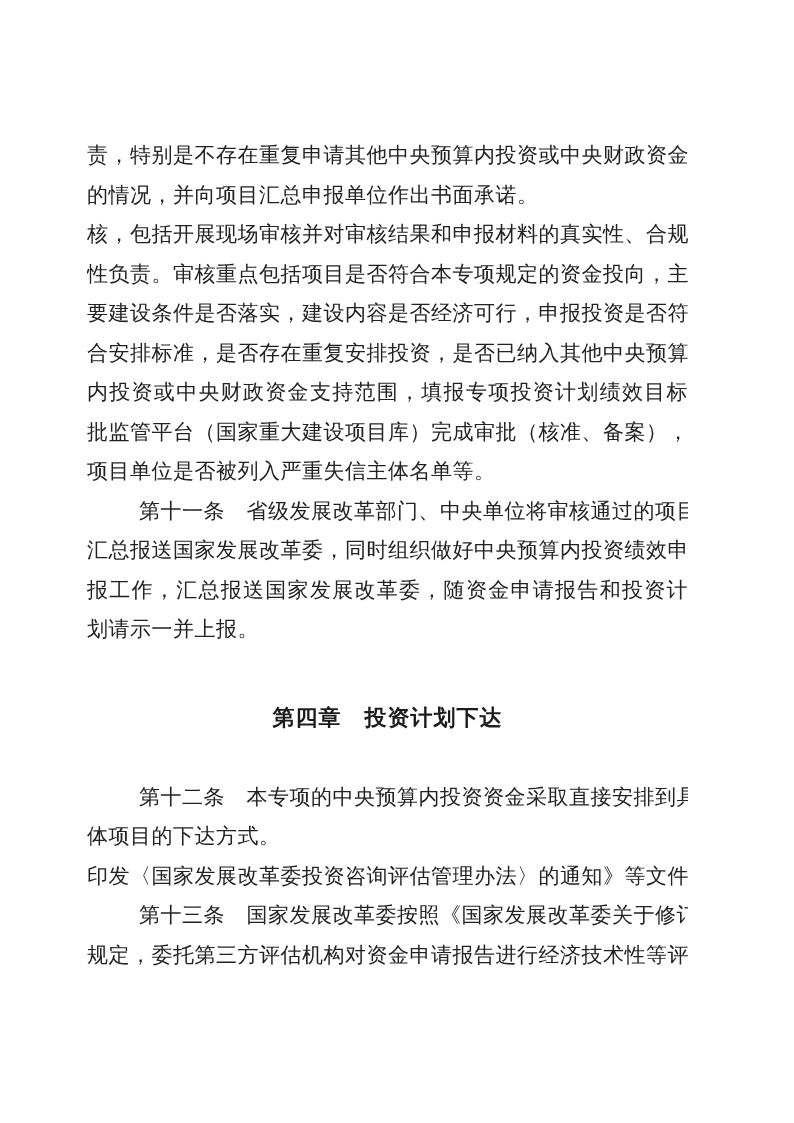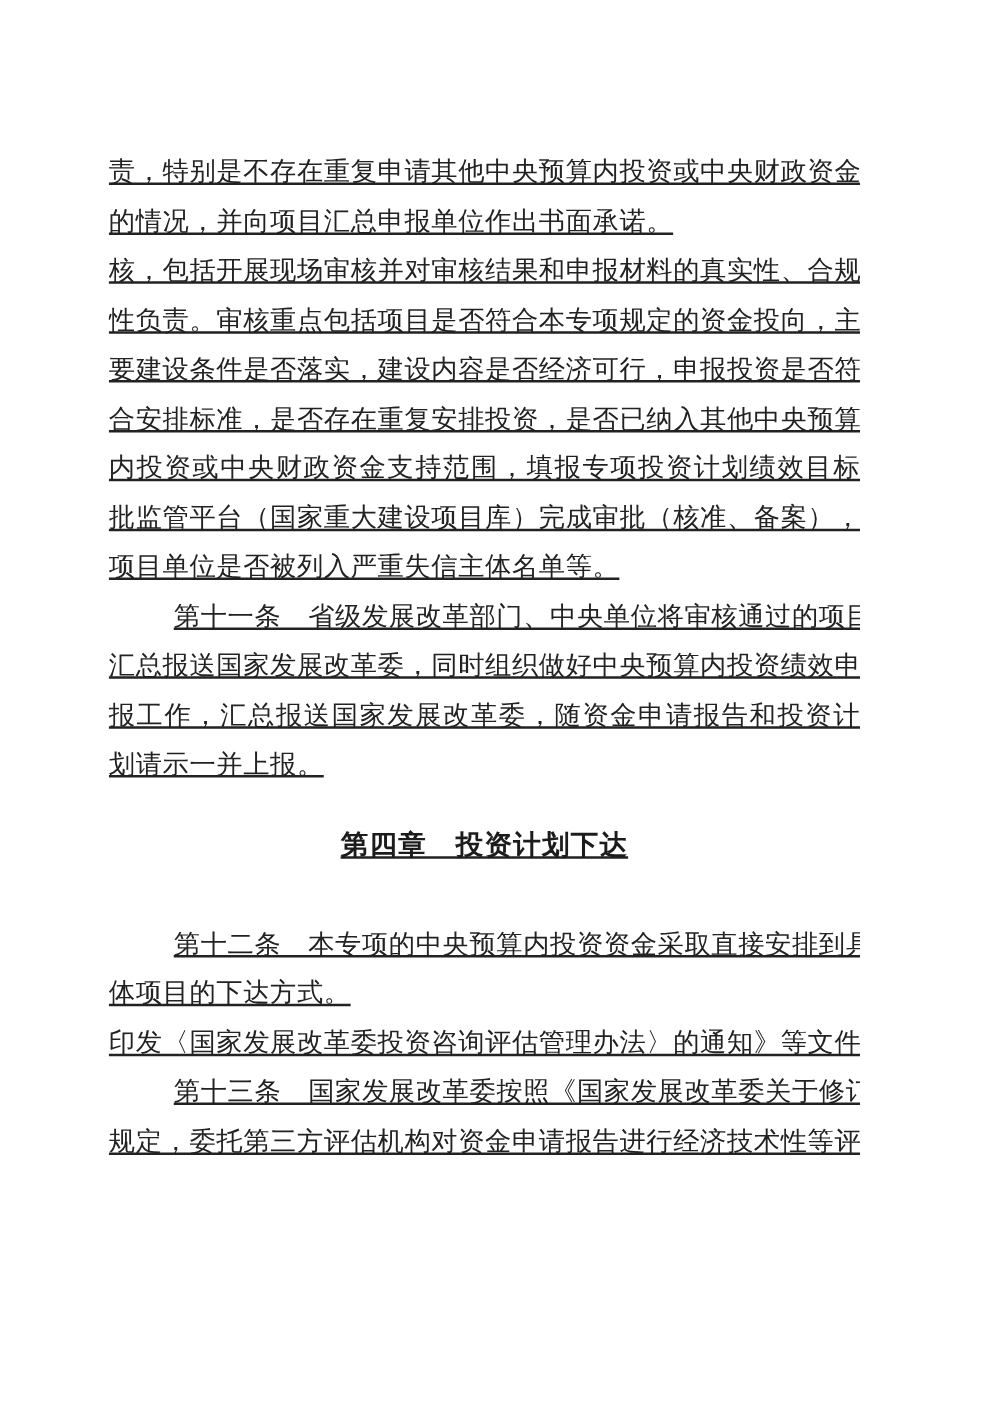--- a/index.html
+++ b/index.html
@@ -12,23 +12,22 @@
     width: 794px;
     height: 1123px;
     background: #ffffff;
     overflow: hidden;
     font-family: "Liberation Serif", "DejaVu Serif", serif;
     color: #222222;
   }
   .textblock {
     position: absolute;
     left: 87px;
-    top: 118px;
+    top: 136px;
     width: 601px;
-    text-decoration: underline;
   }
   .line {
     height: 39.5px;
     line-height: 39.5px;
     font-size: 21px;
     text-align: justify;
     text-align-last: justify;
     overflow: hidden;
     white-space: nowrap;
     letter-spacing: 0.5px;
@@ -36,21 +35,21 @@
   .line.endline {
     text-align: right;
     text-align-last: left;
   }
   .line.indent {
     padding-left: 52px;
   }
   .chapter {
     height: 40px;
     line-height: 40px;
-    margin: 24px 0 40px 0;
+    margin: 48px 0 40px 0;
     text-align: center;
     text-align-last: center;
     font-family: "Liberation Sans", "DejaVu Sans", sans-serif;
     font-weight: bold;
     font-size: 22px;
     letter-spacing: 1px;
     color: #1c1c1c;
   }
 </style>
 </head>

